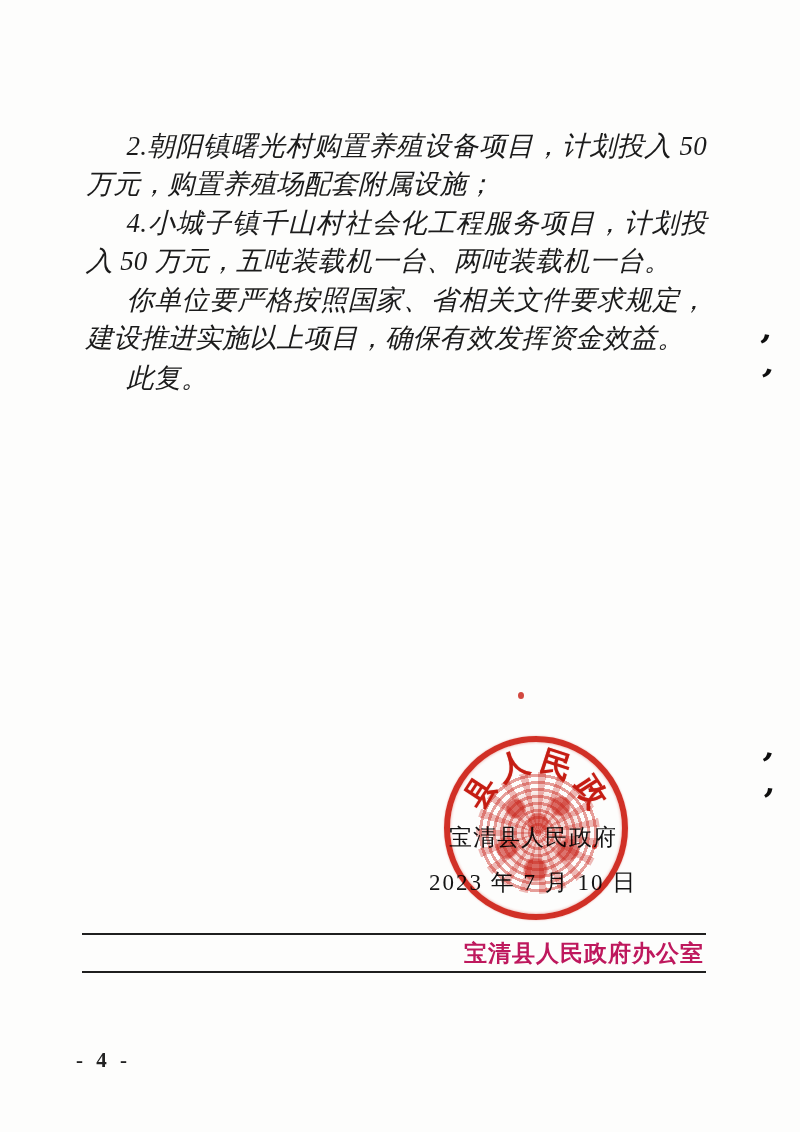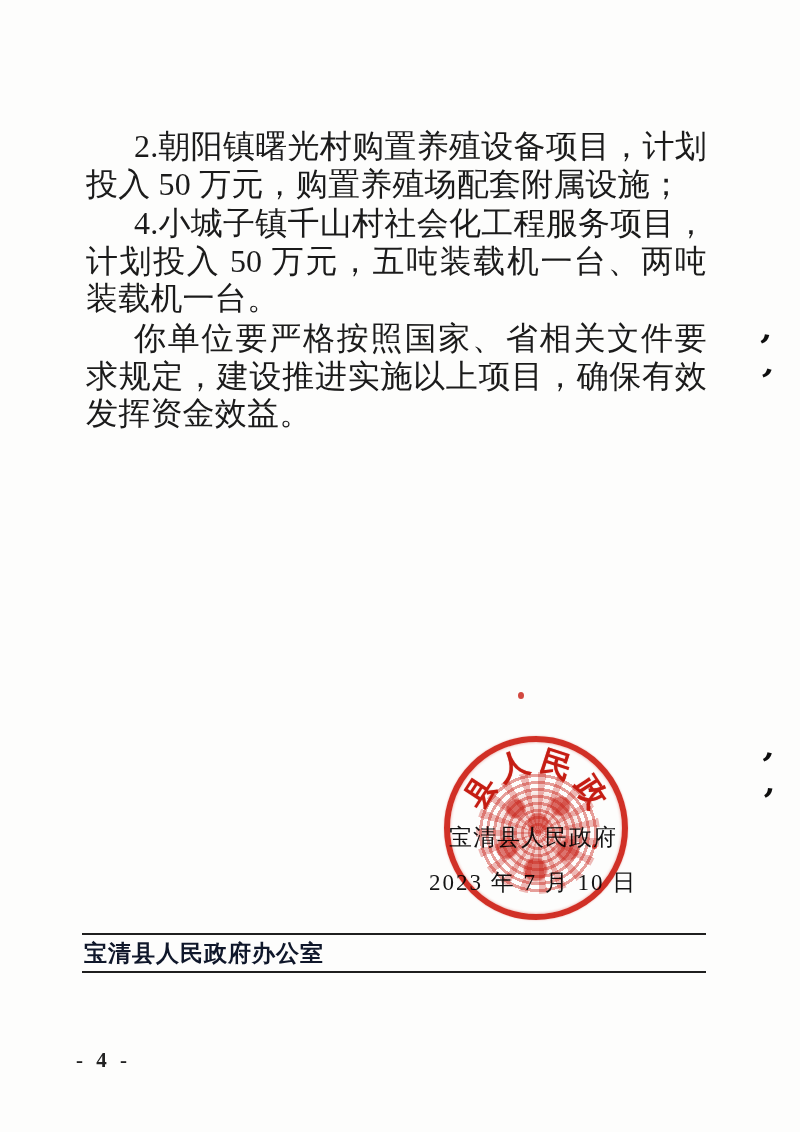--- a/index.html
+++ b/index.html
@@ -6,23 +6,24 @@
   .page {
     position:relative; width:800px; height:1132px;
     background:#fdfdfc;
     font-family:"Liberation Serif","DejaVu Serif",serif;
     color:#1b1b1b; overflow:hidden;
   }
 
   
   .doc-body {
     position:absolute; left:86px; top:128px; width:621px;
-    font-size:32px; line-height:37.6px;
+    font-size:27px; line-height:37.6px;
     text-align:justify; text-justify:inter-ideograph;
     letter-spacing:0.2px;
+    font-style:italic;
   }
   .doc-body p { margin:0 0 2px 0; text-indent:1.5em; }
 
   
   .sig {
     position:absolute; left:413px; top:822px; width:240px;
     text-align:center; color:#141414;
   }
   .sig-org  { font-size:23px; letter-spacing:1px; }
   .sig-date { font-size:23px; margin-top:14px; letter-spacing:2px; }
@@ -65,22 +66,22 @@
     position:absolute; width:6px; height:7px; border-radius:50%;
     background:rgba(201,28,18,0.8);
   }
 
   
   .footer-line { position:absolute; left:82px; width:624px; height:2px; background:#1f1f1f; }
   .footer-line.top { top:933px; }
   .footer-line.bottom { top:971px; }
   .footer-row {
     position:absolute; left:84px; top:938px; width:620px;
-    display:flex; justify-content:flex-start;
-    font-size:23px; font-weight:bold; letter-spacing:1px; color:#0f172a;
+    display:flex; justify-content:flex-end;
+    font-size:23px; font-weight:bold; letter-spacing:1px; color:#be185d;
   }
 
   
   .page-num {
     position:absolute; left:76px; top:1048px;
     font-size:21px; letter-spacing:4px; color:#222; font-weight:bold;
   }
 
   
   .edge-mark {
@@ -94,20 +95,21 @@
 </style>
 </head>
 <body>
 
 <div class="page">
 
   <div class="doc-body">
     <p>2.朝阳镇曙光村购置养殖设备项目，计划投入 50 万元，购置养殖场配套附属设施；</p>
     <p>4.小城子镇千山村社会化工程服务项目，计划投入 50 万元，五吨装载机一台、两吨装载机一台。</p>
     <p>你单位要严格按照国家、省相关文件要求规定，建设推进实施以上项目，确保有效发挥资金效益。</p>
+    <p>此复。</p>
   </div>
 
   <div class="sig">
     <div class="sig-org">宝清县人民政府</div>
     <div class="sig-date">2023 年 7 月 10 日</div>
   </div>
 
   <div class="stamp">
     <div class="stamp-ring"></div>
     <div class="stamp-emblem"></div>

